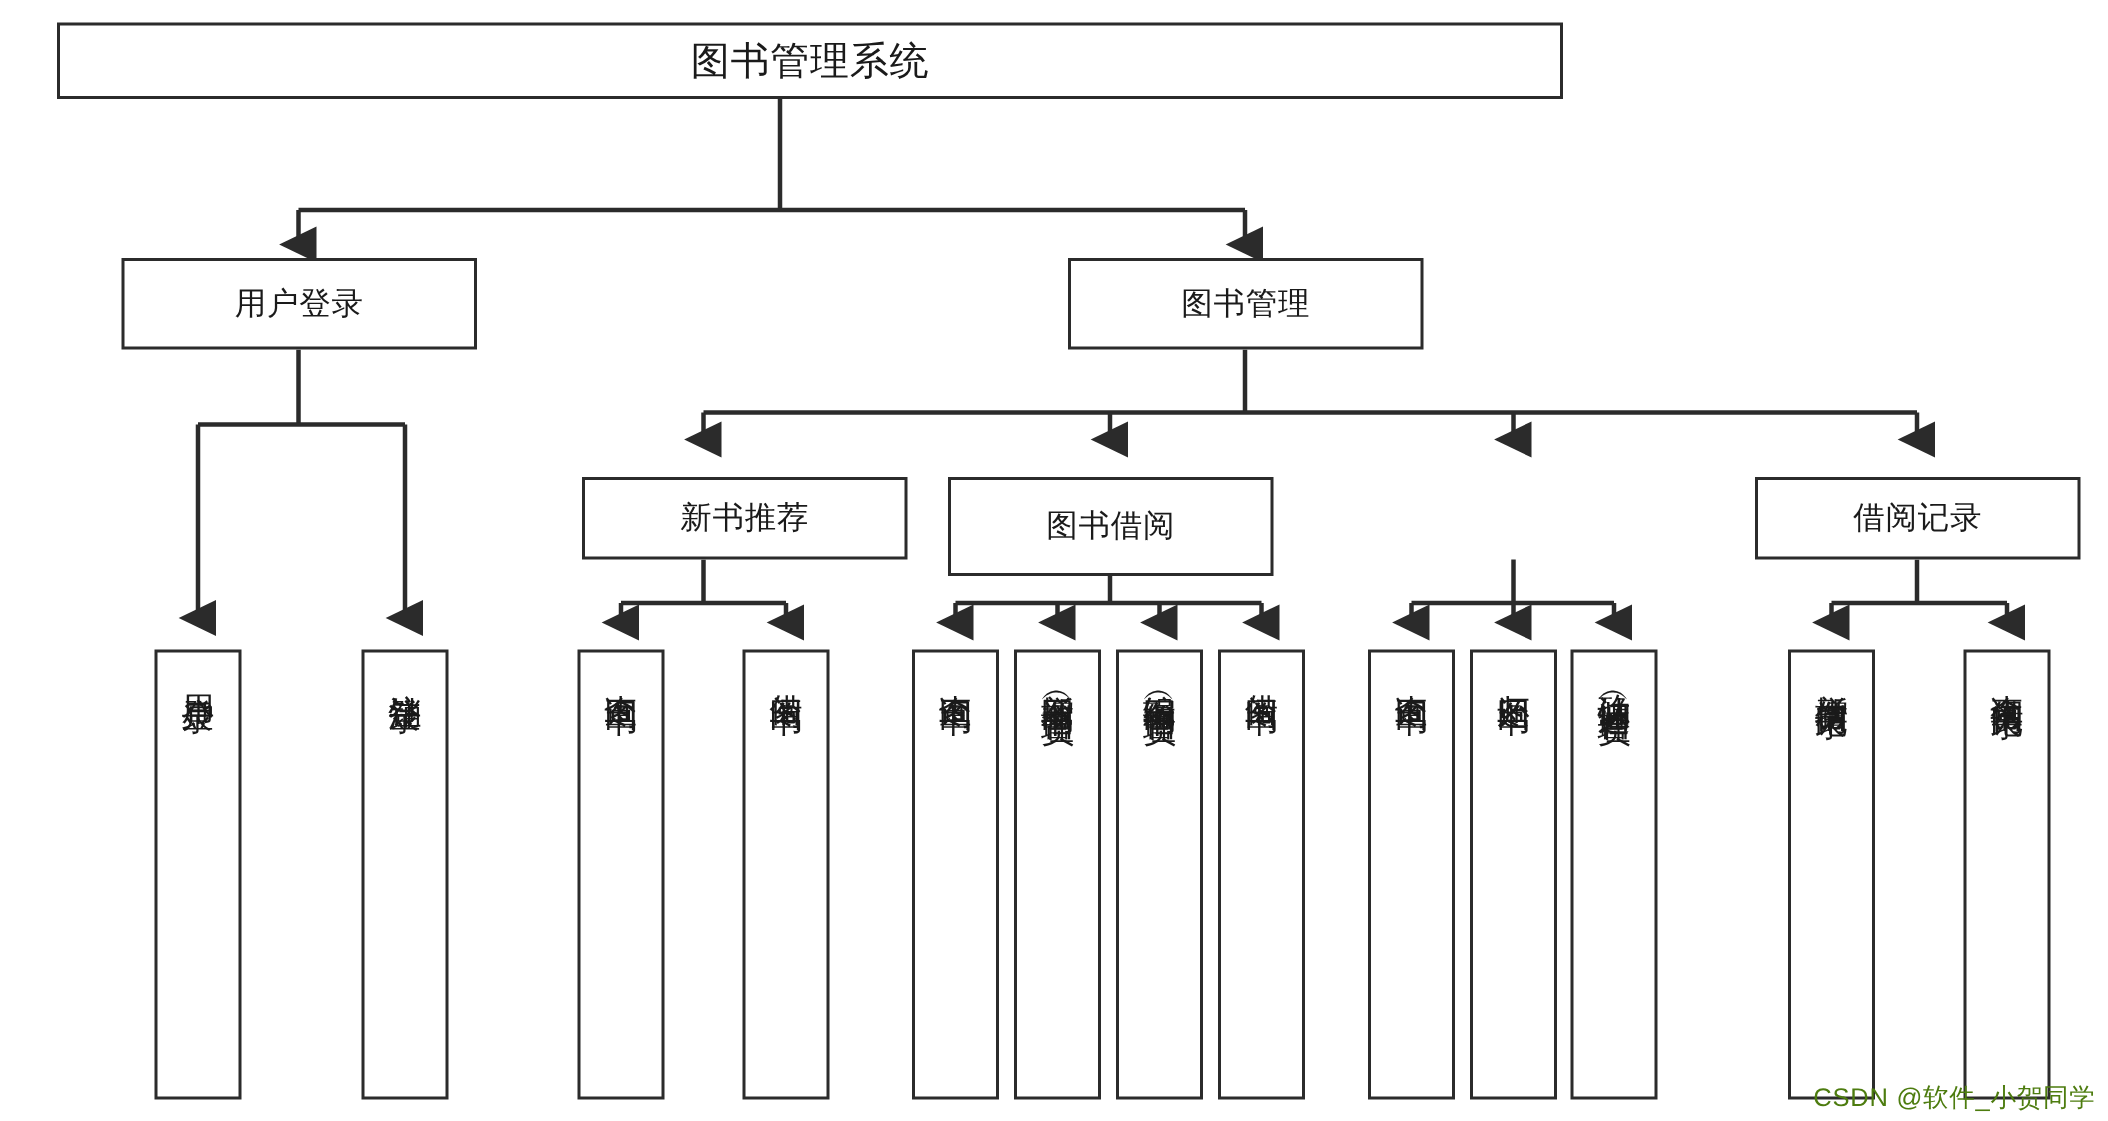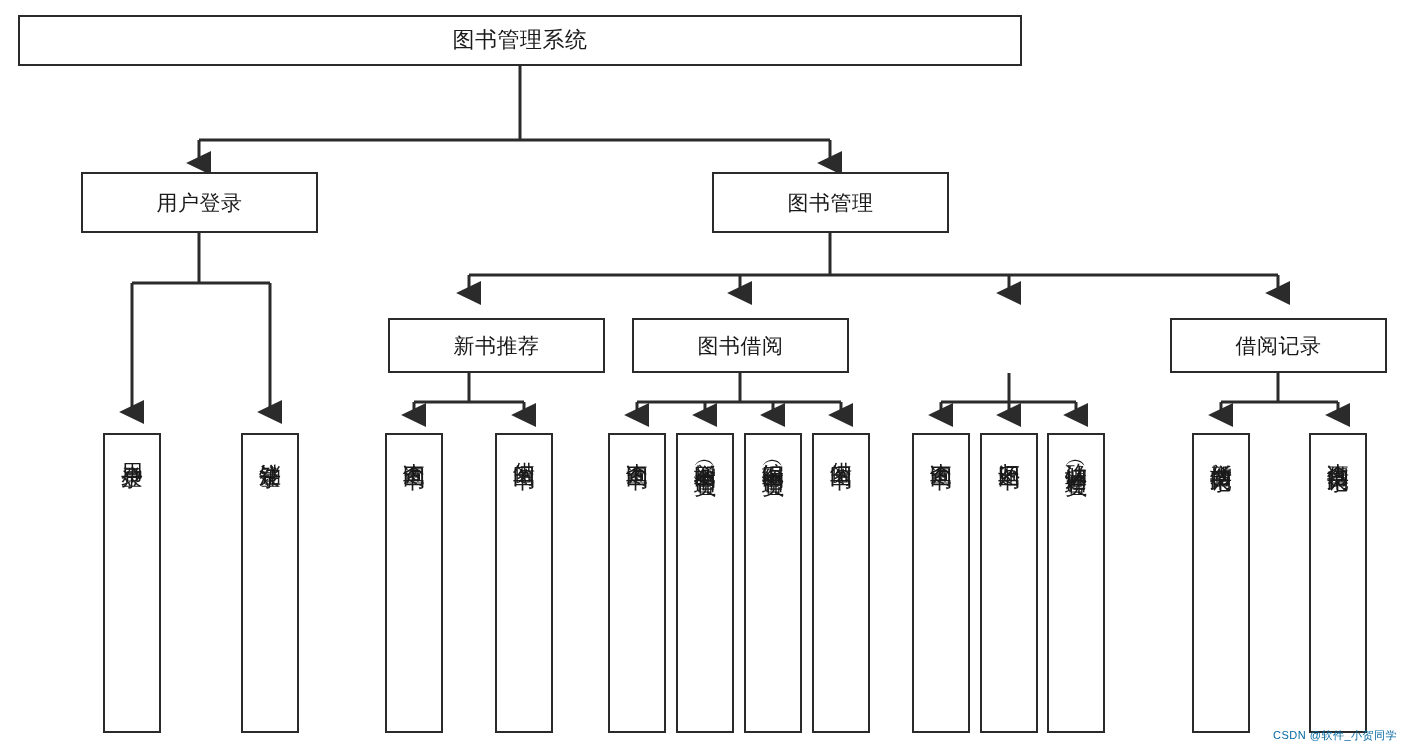--- a/index.html
+++ b/index.html
@@ -47,28 +47,29 @@
   .vlabel {
     writing-mode: vertical-rl;
     text-orientation: upright;
     font-size: 22px;
     line-height: 1.18;
     letter-spacing: 2px;
     white-space: nowrap;
     color: #1a1a1a;
   }
   #root-node {
-    font-size: 22px;
+    font-size: 26px;
+    margin-left: 20px;
   }
   .watermark {
     position: absolute;
     right: 8px;
     bottom: 4px;
-    font-size: 11px;
-    color: #0369a1;
+    font-size: 17px;
+    color: #4d7c0f;
     letter-spacing: 0.5px;
     white-space: nowrap;
   }
 </style>
 </head>
 <body>
 
 <div id="canvas">
 
   <svg class="connectors" viewBox="0 0 1405 747">
@@ -135,21 +136,21 @@
   </div>
 
   <div class="node horiz" style="left:712px; top:172px; width:237px; height:61px;text-align:center;">
     <span>图书管理</span>
   </div>
 
   <div class="node horiz" style="left:361px; top:318px; width:217px; height:55px;margin-left:27px;">
     <span>新书推荐</span>
   </div>
 
-  <div class="node horiz" style="left:632px; top:318px; width:217px; height:55px;">
+  <div class="node horiz" style="left:632px; top:318px; width:217px; height:66px;">
     <span>图书借阅</span>
   </div>
 
 
   <div class="node horiz" style="left:1170px; top:318px; width:217px; height:55px;">
     <span>借阅记录</span>
   </div>
 
   <div class="node vert" style="left:103px; top:433px; width:58px; height:300px;">
     <span class="vlabel">用户登录</span>

